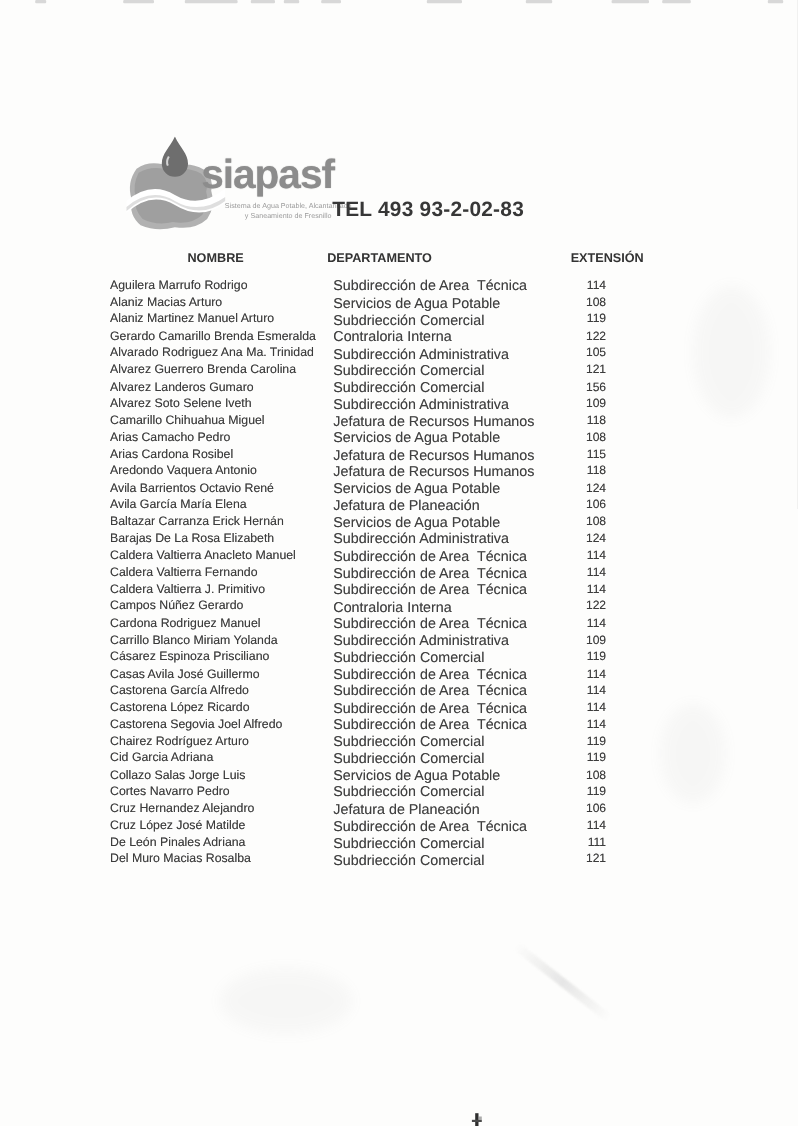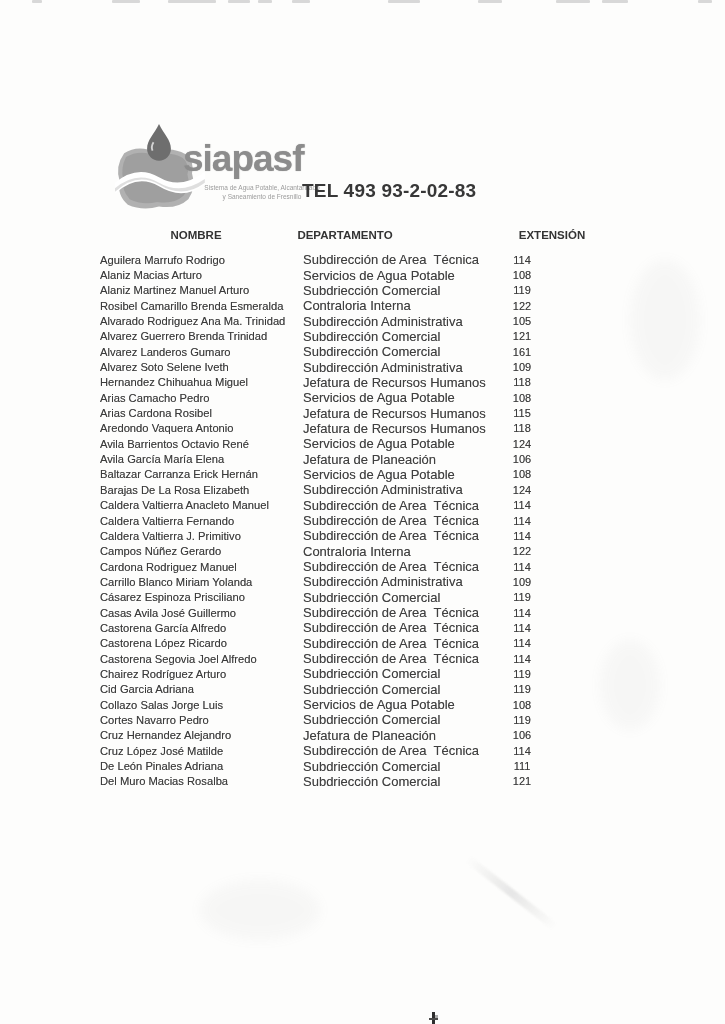--- a/index.html
+++ b/index.html
@@ -49,21 +49,21 @@
   .col-headers .h{position:absolute;transform:translateX(-50%);white-space:nowrap;}
   .h-nombre{left:96px;}
   .h-departamento{left:245px;}
   .h-extension{left:419px;margin-left:33px;}
 
   .rows{position:absolute;left:100px;top:252px;width:451px;}
   .row{display:grid;grid-template-columns:203px 190px 58px;height:15.35px;align-items:center;}
   .cell{white-space:pre;overflow:visible;}
   .name-cell{font-size:11.2px;color:#3c3c3c;text-shadow:0 0 .4px rgba(70,70,70,.55);}
   .dept-cell{font-size:13px;color:#404040;text-shadow:0 0 .4px rgba(70,70,70,.5);}
-  .ext-cell{font-size:11px;color:#3c3c3c;text-align:center;text-shadow:0 0 .4px rgba(70,70,70,.55);}
+  .ext-cell{font-size:11px;color:#3c3c3c;text-align:right;text-shadow:0 0 .4px rgba(70,70,70,.55);}
 </style>
 </head>
 <body>
 
 <div class="page">
 
   <div>
     <div class="top-dash" style="left:32px;width:10px;"></div>
     <div class="top-dash" style="left:112px;width:28px;"></div>
     <div class="top-dash" style="left:168px;width:48px;"></div>
@@ -122,46 +122,46 @@
         <div class="cell name-cell">Alaniz Macias Arturo</div>
         <div class="cell dept-cell">Servicios de Agua Potable</div>
         <div class="cell ext-cell">108</div>
       </div>
       <div class="row">
         <div class="cell name-cell">Alaniz Martinez Manuel Arturo</div>
         <div class="cell dept-cell">Subdriección Comercial</div>
         <div class="cell ext-cell">119</div>
       </div>
       <div class="row">
-        <div class="cell name-cell">Rosibel Camarillo Brenda Esmeralda</div>
+        <div class="cell name-cell">Gerardo Camarillo Brenda Esmeralda</div>
         <div class="cell dept-cell">Contraloria Interna</div>
         <div class="cell ext-cell">122</div>
       </div>
       <div class="row">
         <div class="cell name-cell">Alvarado Rodriguez Ana Ma. Trinidad</div>
         <div class="cell dept-cell">Subdirección Administrativa</div>
         <div class="cell ext-cell">105</div>
       </div>
       <div class="row">
-        <div class="cell name-cell">Alvarez Guerrero Brenda Trinidad</div>
+        <div class="cell name-cell">Alvarez Guerrero Brenda Carolina</div>
         <div class="cell dept-cell">Subdirección Comercial</div>
         <div class="cell ext-cell">121</div>
       </div>
       <div class="row">
         <div class="cell name-cell">Alvarez Landeros Gumaro</div>
         <div class="cell dept-cell">Subdirección Comercial</div>
-        <div class="cell ext-cell">161</div>
+        <div class="cell ext-cell">156</div>
       </div>
       <div class="row">
         <div class="cell name-cell">Alvarez Soto Selene Iveth</div>
         <div class="cell dept-cell">Subdirección Administrativa</div>
         <div class="cell ext-cell">109</div>
       </div>
       <div class="row">
-        <div class="cell name-cell">Hernandez Chihuahua Miguel</div>
+        <div class="cell name-cell">Camarillo Chihuahua Miguel</div>
         <div class="cell dept-cell">Jefatura de Recursos Humanos</div>
         <div class="cell ext-cell">118</div>
       </div>
       <div class="row">
         <div class="cell name-cell">Arias Camacho Pedro</div>
         <div class="cell dept-cell">Servicios de Agua Potable</div>
         <div class="cell ext-cell">108</div>
       </div>
       <div class="row">
         <div class="cell name-cell">Arias Cardona Rosibel</div>

